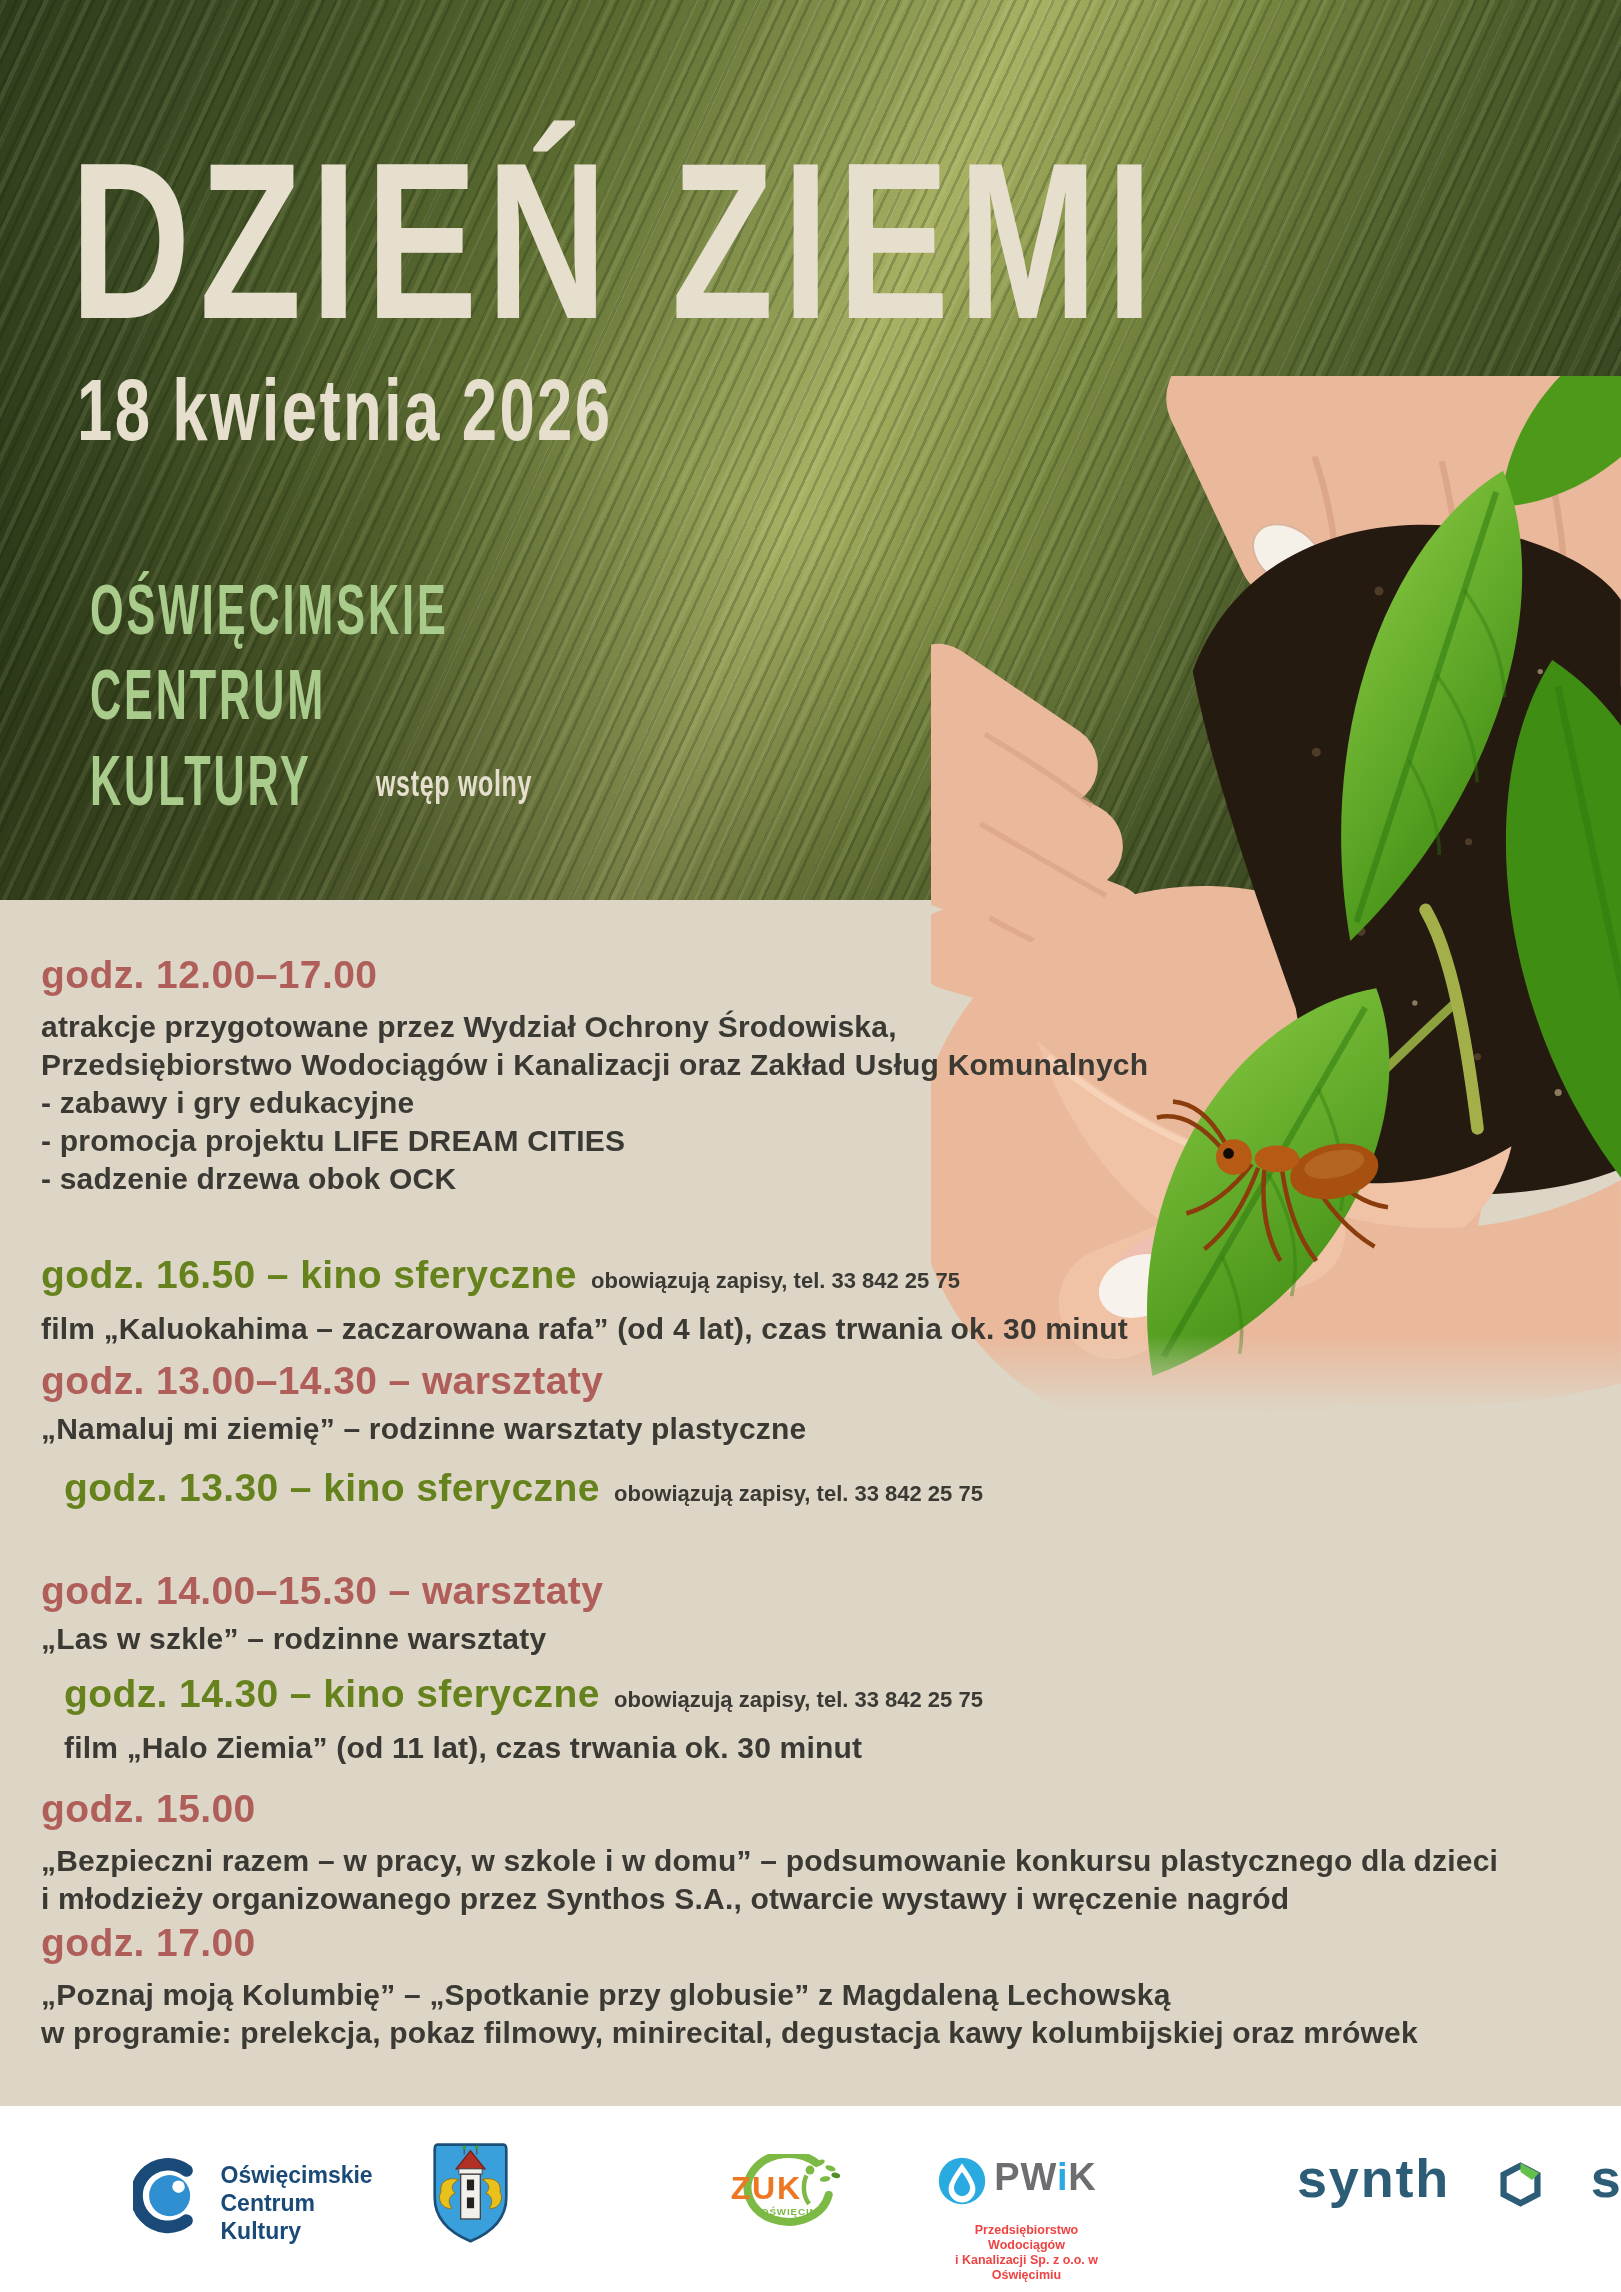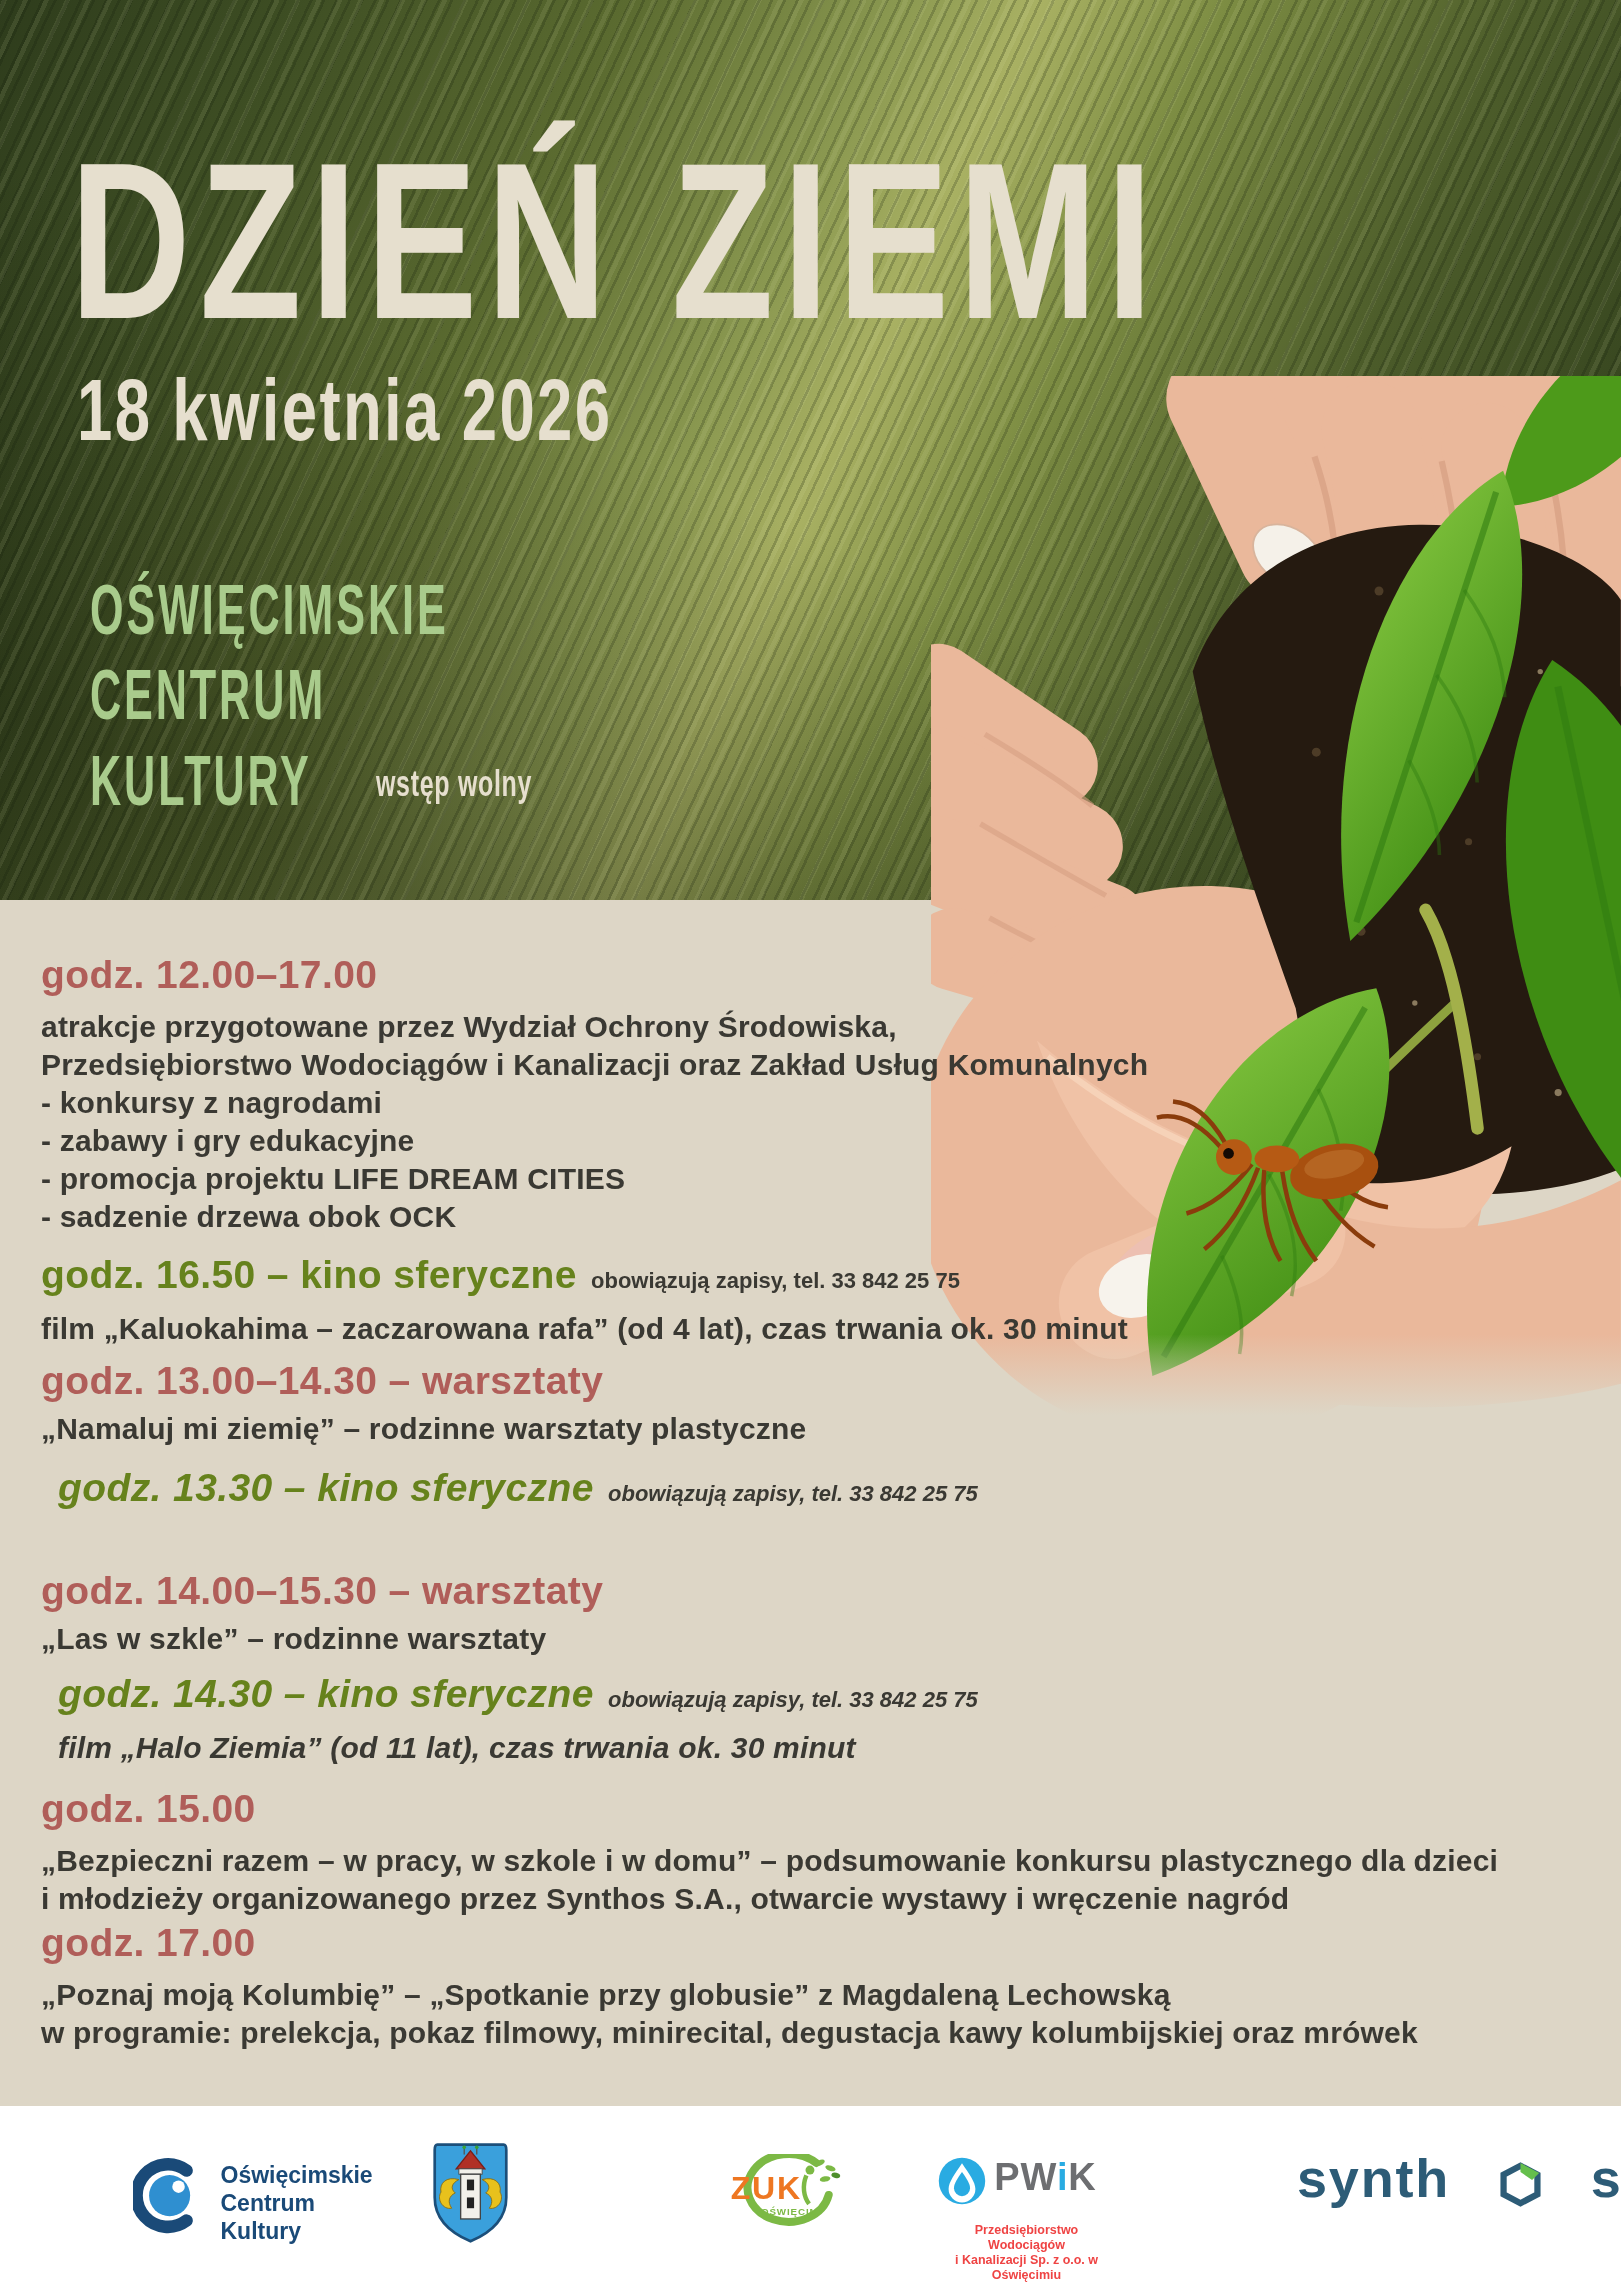--- a/index.html
+++ b/index.html
@@ -33,21 +33,21 @@
     font-size:54px;line-height:66px;letter-spacing:3.6px;color:#a9cb8c;
     transform:scale(0.8,1.3);transform-origin:left top;white-space:nowrap;
   }
   .admission{
     position:absolute;left:376px;top:763px;
     font-size:32px;letter-spacing:0.9px;color:#e6dfce;white-space:nowrap;
     transform:scale(0.78,1.15);transform-origin:left top;
   }
   
   .block{position:absolute;left:41px;white-space:nowrap;}
-  .block.indent{left:58px;font-style:italic;}
+  .block.indent{left:64px;}
   .head{font-size:39px;line-height:45px;letter-spacing:0.4px;}
   .block.red  .time{color:#b05e59;}
   .block.green .time{color:#66821c;}
   .note{font-size:22px;color:#3a3933;margin-left:14.3px;letter-spacing:0;}
   .lines{margin-top:10.7px;}
   .lines.tight{margin-top:7.2px;}
   .line{font-size:30px;line-height:38px;color:#3a3933;letter-spacing:0.2px;}
   
   .band{position:absolute;left:0;top:2106px;width:1621px;height:186px;background:#ffffff;}
   .logo{position:absolute;display:flex;align-items:flex-start;}
@@ -190,21 +190,20 @@
     <div>CENTRUM</div>
     <div>KULTURY</div>
   </div>
   <div class="admission">wstęp wolny</div>
 
   <div class="block red" style="top:952px">
     <div class="head"><span class="time">godz. 12.00–17.00</span></div>
     <div class="lines">
       <div class="line">atrakcje przygotowane przez Wydział Ochrony Środowiska,</div>
       <div class="line">Przedsiębiorstwo Wodociągów i Kanalizacji oraz Zakład Usług Komunalnych</div>
-      <div class="line">- konkursy z nagrodami</div>
       <div class="line">- zabawy i gry edukacyjne</div>
       <div class="line">- promocja projektu LIFE DREAM CITIES</div>
       <div class="line">- sadzenie drzewa obok OCK</div>
     </div>
   </div>
 
   <div class="block green" style="top:1252px">
     <div class="head"><span class="time">godz. 16.50 – kino sferyczne</span><span class="note">obowiązują zapisy, tel. 33 842 25 75</span></div>
     <div class="lines tight">
       <div class="line">film „Kaluokahima – zaczarowana rafa” (od 4 lat), czas trwania ok. 30 minut</div>

